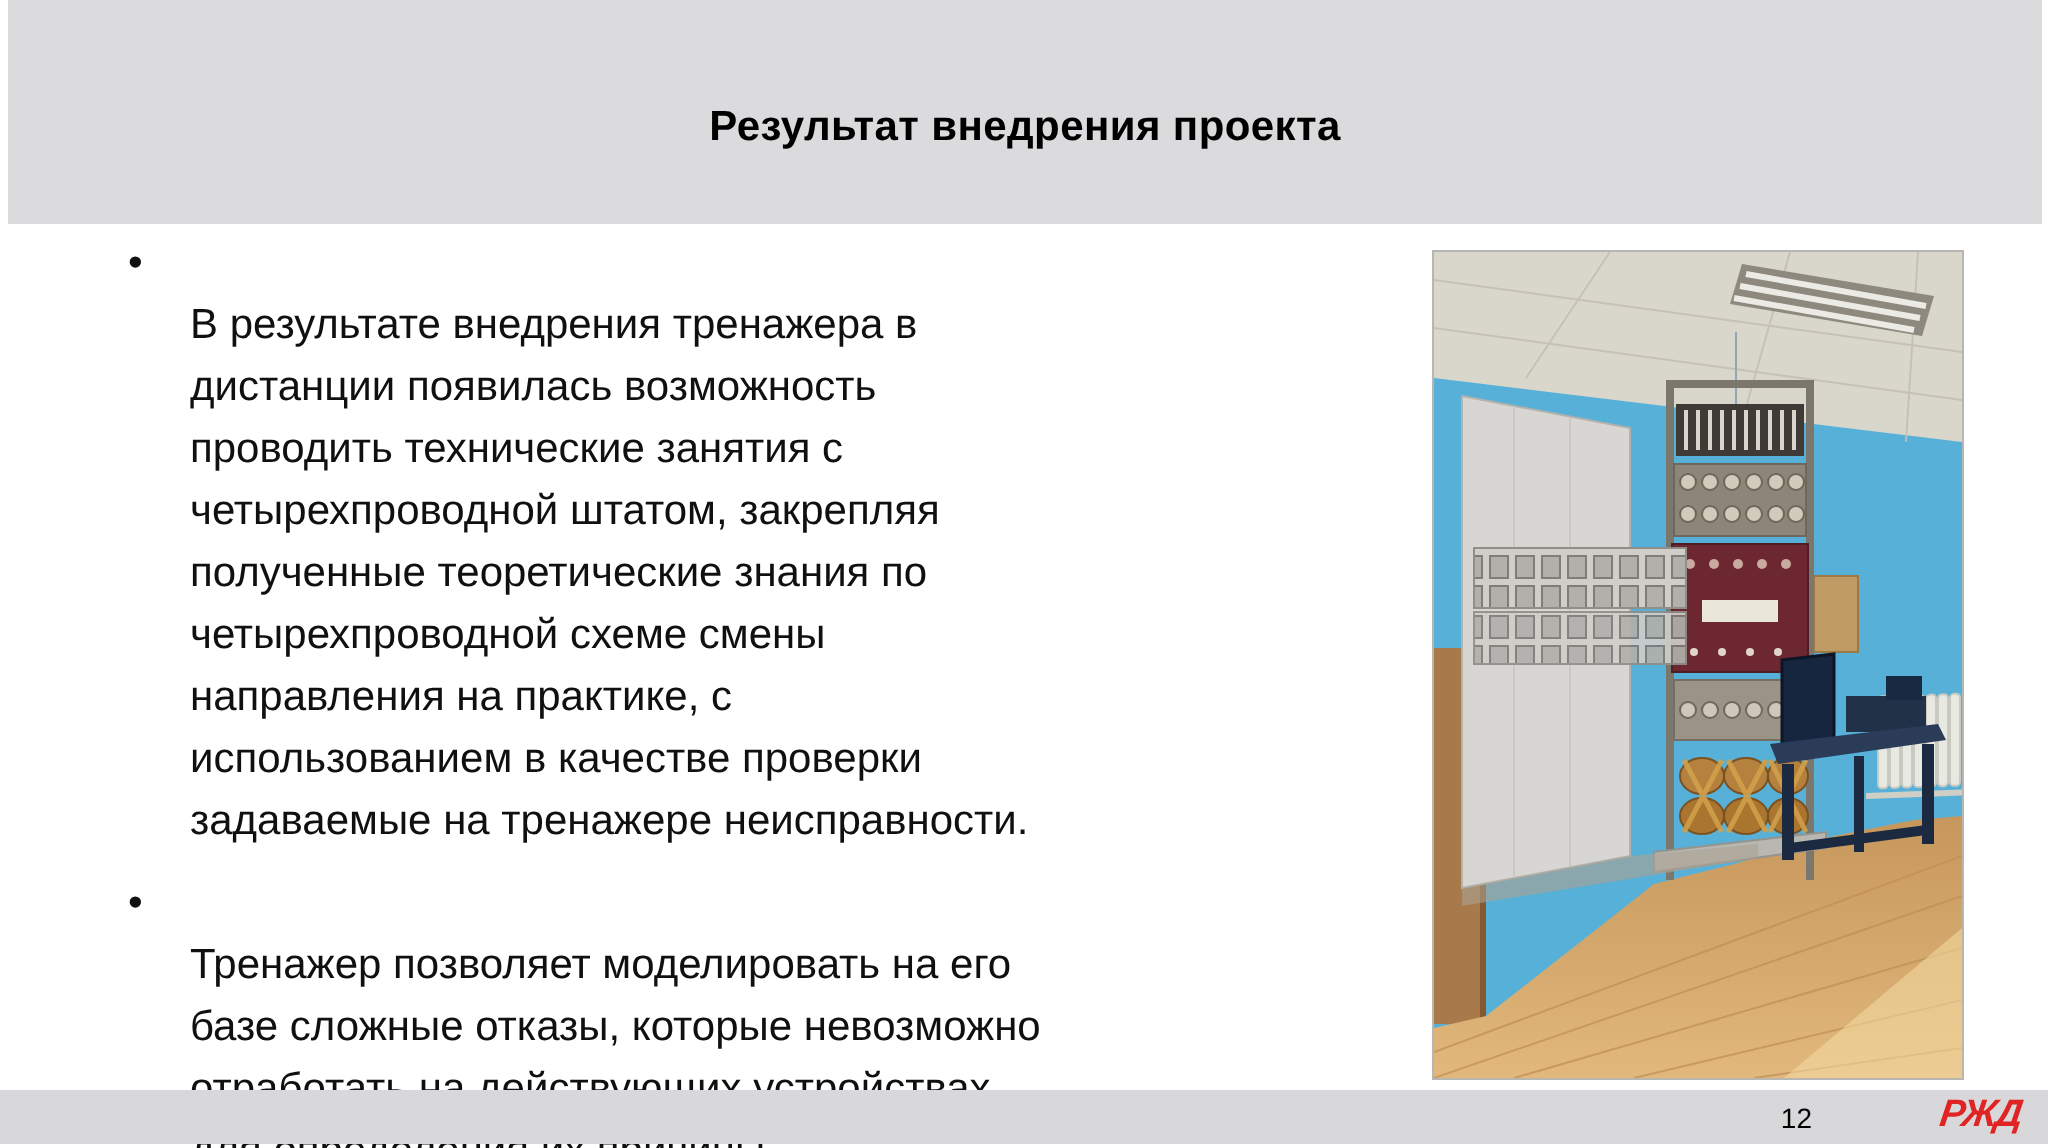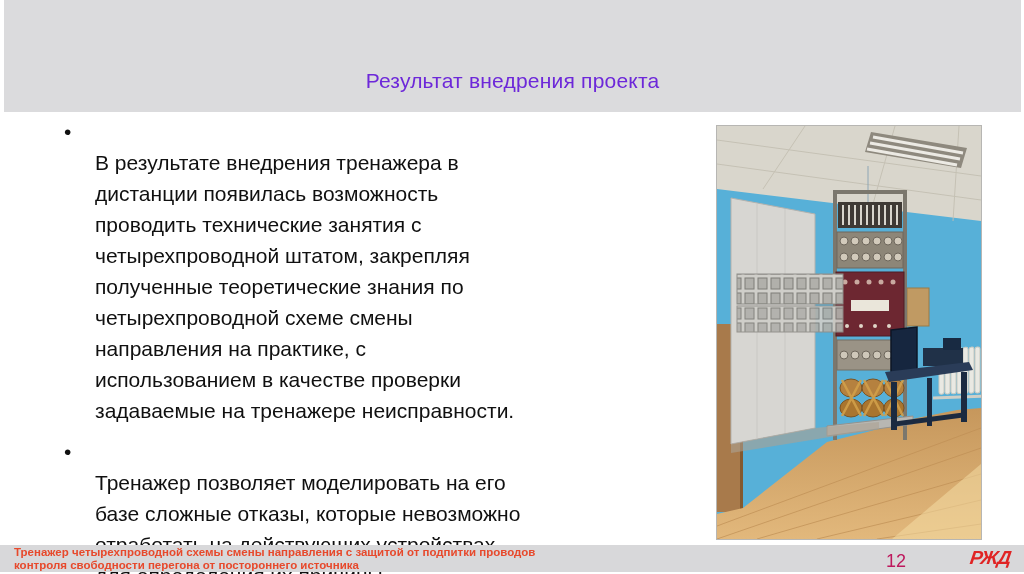--- a/index.html
+++ b/index.html
@@ -7,22 +7,22 @@
     width:1024px;height:574px;position:relative;overflow:hidden;
     background:#ffffff;
     font-family:"Liberation Sans","DejaVu Sans",sans-serif;
   }
   
   .header{
     position:absolute;left:4px;right:3px;top:0;height:112px;
     background:#dbdbdd;
   }
   .title{
-    margin:17px;padding-top:52px;text-align:center;
-    font-size:21px;font-weight:normal;color:#6d28d9;letter-spacing:.2px;
+    margin:0;padding-top:52px;text-align:center;
+    font-size:21px;font-weight:bold;color:#000000;letter-spacing:.2px;
   }
   
   .bullets{
     position:absolute;left:62px;top:116px;width:610px;
     margin:0;padding:0;list-style:none;
   }
   .bullets li{
     position:relative;padding-left:33px;
     font-size:21px;line-height:31px;color:#101010;
     white-space:pre-line;
@@ -43,21 +43,21 @@
     position:absolute;left:0;right:0;top:545px;height:27px;
     background:#d8d8da;
   }
   .caption{
     position:absolute;left:14px;top:1px;
     font-size:11.5px;font-weight:bold;line-height:13px;
     color:#e7492c;white-space:pre-line;
   }
   .page-number{
     position:absolute;right:118px;top:6px;
-    font-size:18px;color:#be185d;
+    font-size:14px;color:#000000;
   }
   .logo{
     position:absolute;right:14px;top:2px;
     font-size:19px;font-weight:bold;font-style:italic;
     color:#e02424;letter-spacing:-1px;transform:skewX(-8deg);
   }
 </style>
 </head>
 <body>
 
@@ -225,19 +225,17 @@
       <rect x="226" y="212" width="18" height="12" fill="#182a42"></rect>
       <polygon points="168,246 252,236 256,244 172,256" fill="#2a3c58"></polygon>
       <rect x="174" y="256" width="6" height="48" fill="#1b2a40"></rect>
       <rect x="210" y="252" width="5" height="48" fill="#1b2a40"></rect>
       <rect x="244" y="246" width="6" height="50" fill="#1b2a40"></rect>
       <polygon points="174,296 250,286 250,291 174,301" fill="#1b2a40"></polygon>
     </svg>
   </div>
 
   <div class="footer">
-    <div class="caption">Тренажер четырехпроводной схемы смены направления с защитой от подпитки проводов
-контроля свободности перегона от постороннего источника</div>
     <div class="page-number">12</div>
     <div class="logo">РЖД</div>
   </div>
 
 </div>
 
 </body></html>

